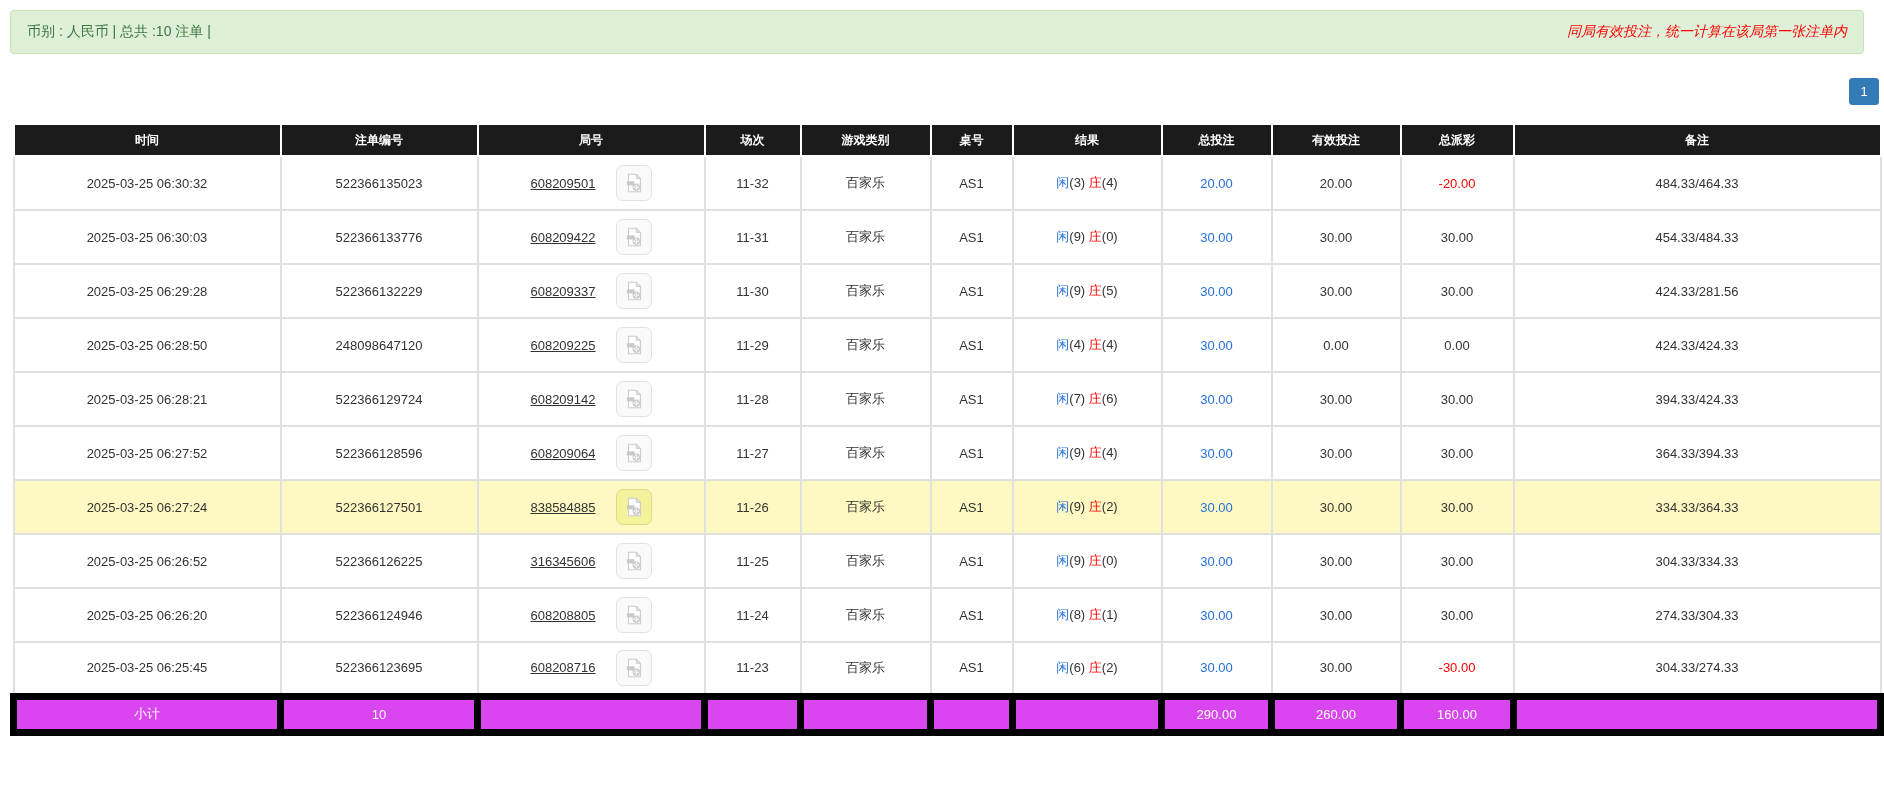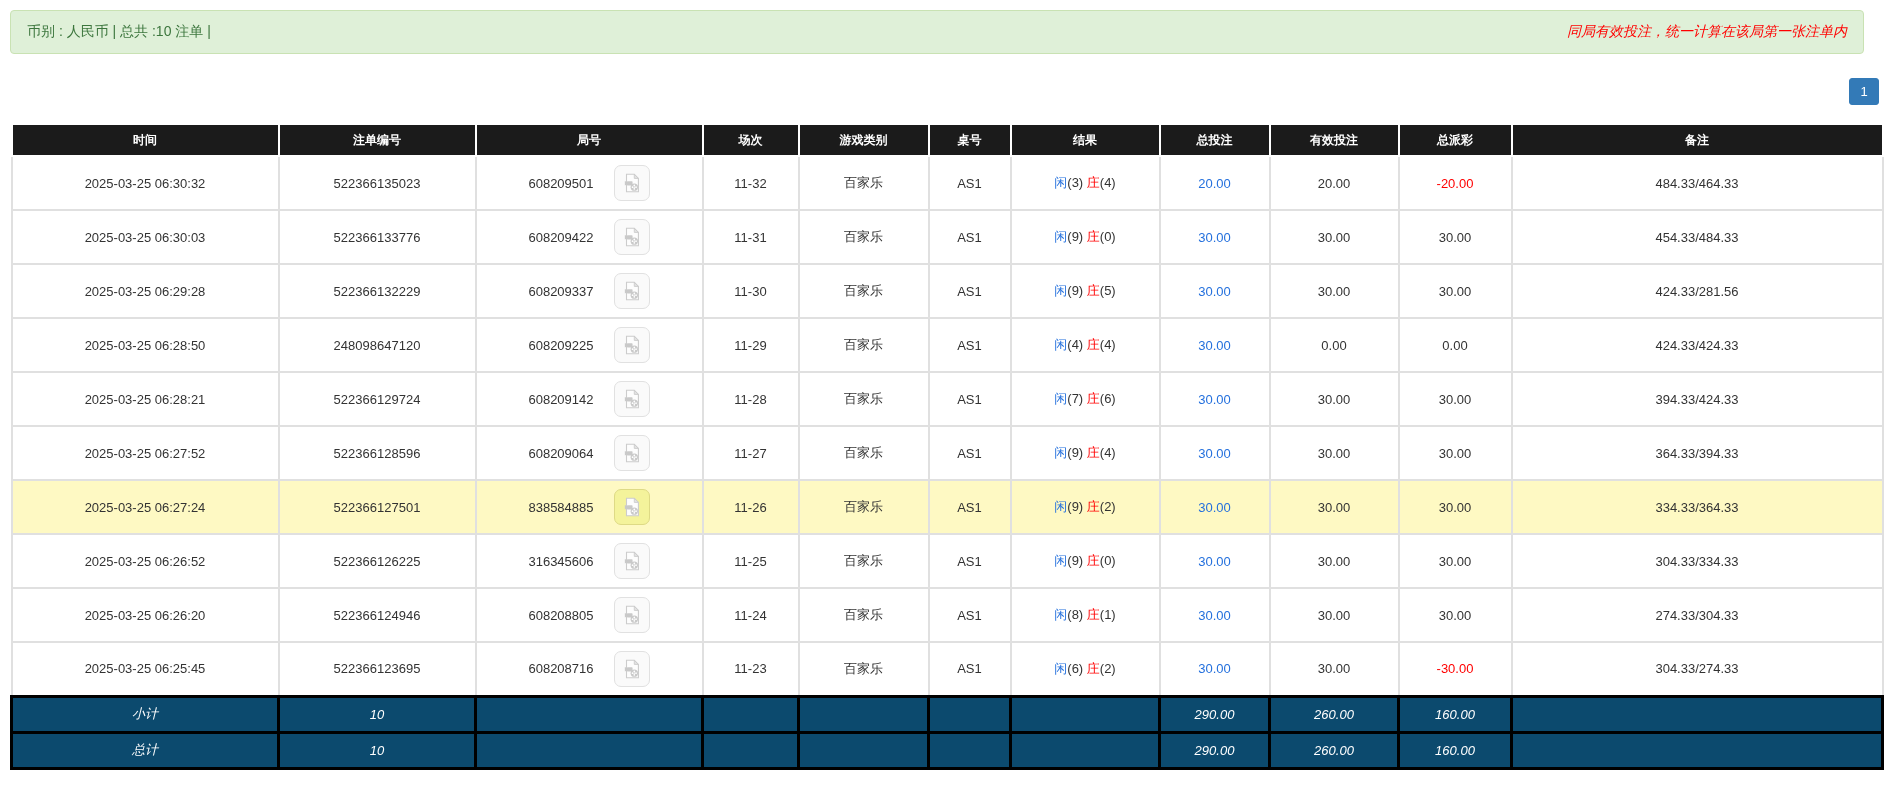--- a/index.html
+++ b/index.html
@@ -33,28 +33,28 @@
     width: 1874px; margin: 18px 0 0 10px; font-size: 13px;
   }
   th {
     background: #1b1b1b; color: #fff; font-size: 12px; font-weight: bold;
     height: 32px; border: 2px solid #ffffff; padding: 0 2px;
   }
   td { text-align: center; padding: 0 4px; }
   tbody.data td { border: 2px solid #e0e0e0; height: 54px; background: #fff; }
   tbody.data tr.hl td { background: #fef9c3; }
   tbody.totals td {
-    background: #0c4a6e; color: #fff; border: 3px solid #000000;
-    height: 36px; font-size: 13px; font-style: italic;
+    background: #d946ef; color: #fff; border: 7px solid #000000;
+    height: 36px; font-size: 13px;
   }
   .blue { color: #2470dd; }
   .neg  { color: #ff0000; margin-top: 36px; }
   .result-player { color: #2470dd; }
   .result-banker { color: #ff0000; }
-  .round-cell-inner { display: inline-flex; align-items: center; gap: 20px; }
+  .round-cell-inner { display: inline-flex; align-items: center; gap: 20px; text-decoration: underline; }
   .video-btn {
     width: 36px; height: 36px; padding: 0;
     border: 1px solid #e1e1e1; border-radius: 7px; background: #fafafa;
     display: inline-flex; align-items: center; justify-content: center;
     cursor: pointer;
   }
   tr.hl .video-btn { background: #f4f39b; border-color: #deda85; }
 </style>
 </head>
 <body>
@@ -475,27 +475,14 @@
       <td></td>
       <td></td>
       <td></td>
       <td></td>
       <td></td>
       <td>290.00</td>
       <td>260.00</td>
       <td>160.00</td>
       <td></td>
     </tr>
-    <tr>
-      <td>总计</td>
-      <td>10</td>
-      <td></td>
-      <td></td>
-      <td></td>
-      <td></td>
-      <td></td>
-      <td>290.00</td>
-      <td>260.00</td>
-      <td>160.00</td>
-      <td></td>
-    </tr>
   </tbody>
 </table>
 
 </body></html>

